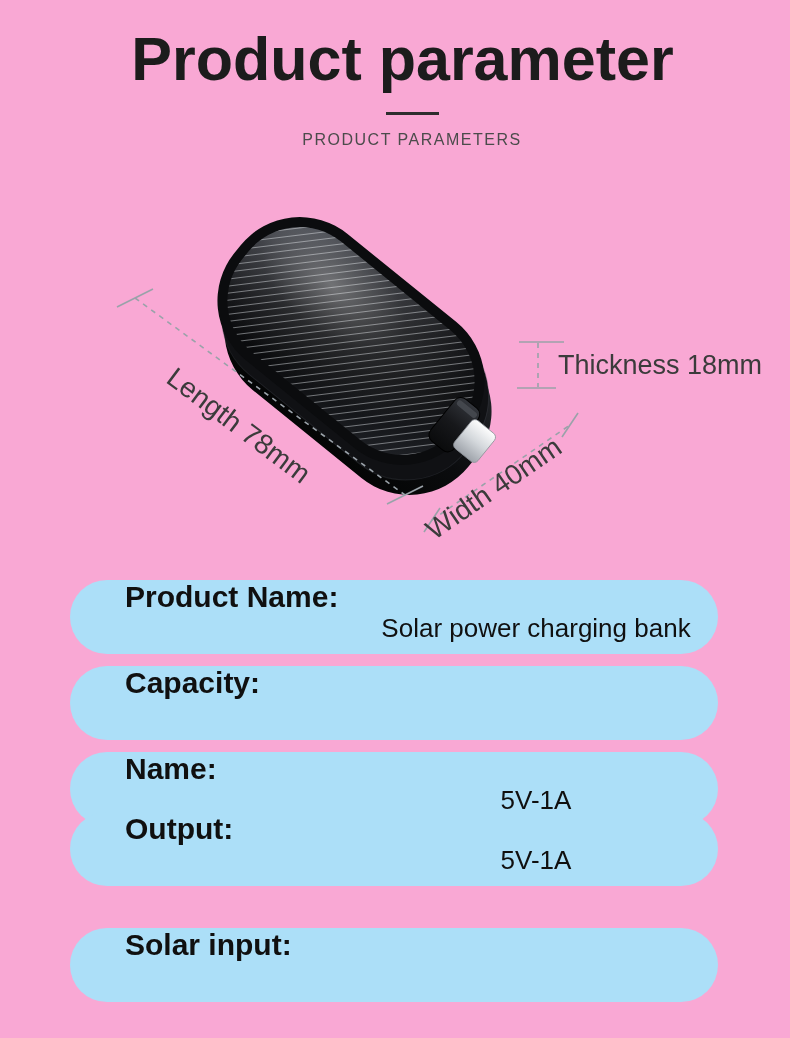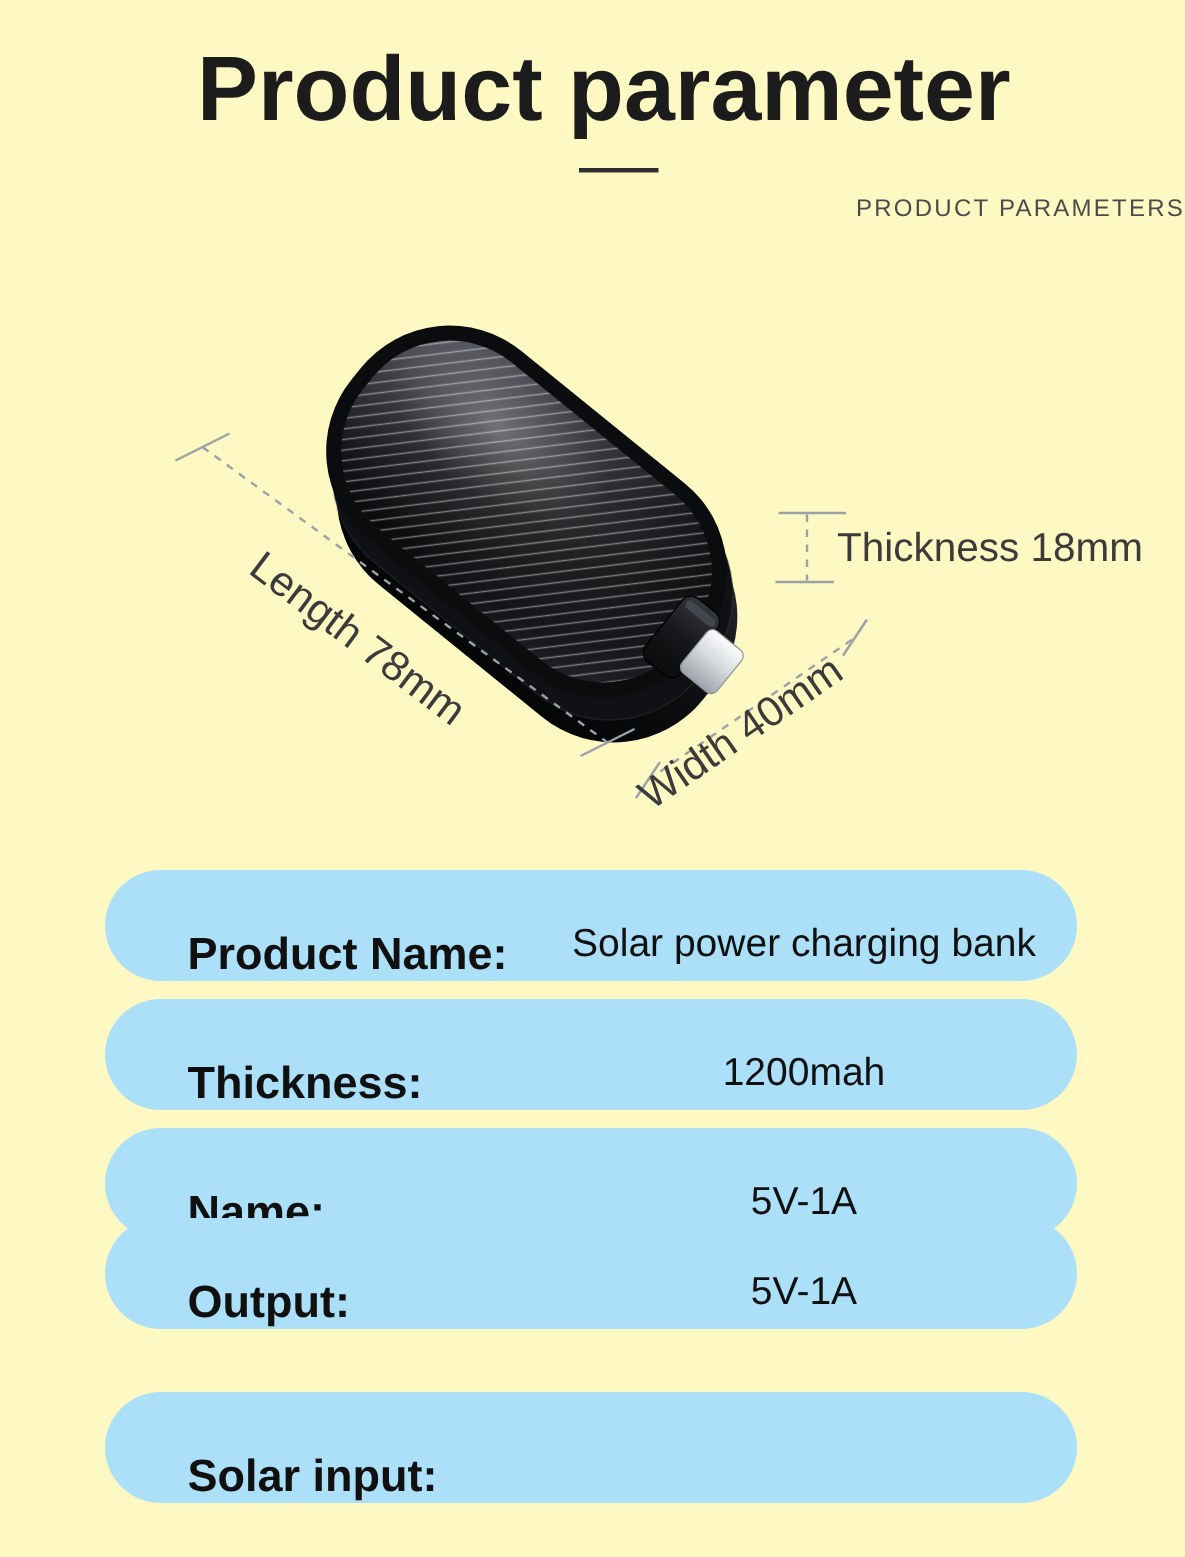--- a/index.html
+++ b/index.html
@@ -8,40 +8,40 @@
     --subtitle-text:#4b4b4b;
     --dim-line:#9aa2a9;
     --dim-text:#3b3b3b;
   }
   *{margin:0;padding:0;box-sizing:border-box;}
   html,body{background:#fff;}
   body{font-family:"Liberation Sans", sans-serif;}
   .page{
     position:relative;
     width:790px;height:1038px;
-    background:#fef9c3;
+    background:#f9a8d4;
     overflow:hidden;
     margin:0 auto;
   }
   .title{
     position:absolute;top:24px;left:15px;right:0;
     text-align:center;
     font-size:61px;line-height:1.15;
     font-weight:bold;
     color:var(--title-text);
     letter-spacing:0;
   }
   .title-underline{
     position:absolute;top:112px;left:386px;
     width:53px;height:3px;
     background:#2e2e2e;
   }
   .subtitle{
     position:absolute;top:131px;left:34px;right:0;
-    text-align:right;
+    text-align:center;
     font-size:16px;
     letter-spacing:1.5px;
     color:var(--subtitle-text);
   }
   .diagram{
     position:absolute;top:160px;left:0;
     width:790px;height:430px;
   }
   .dim-dash{stroke:var(--dim-line);stroke-width:1.6;stroke-dasharray:5 5;fill:none;}
   .dim-cap{stroke:var(--dim-line);stroke-width:1.6;fill:none;}
@@ -52,21 +52,21 @@
   .dim-label-sm{
     font-family:"Liberation Sans", sans-serif;
     font-size:27px;fill:var(--dim-text);
   }
   .specs{position:absolute;left:70px;top:0;width:648px;height:1038px;}
   .pill{
     position:absolute;left:0;
     width:648px;height:74px;
     background:var(--pill-bg);
     border-radius:37px;
-    display:flex;align-items:flex-end;
+    display:flex;align-items:flex-start;
     padding-left:55px;
   }
   .pill-label{
     font-size:30px;font-weight:bold;color:#101010;
     white-space:nowrap;
   }
   .pill-value-box{
     position:absolute;left:284px;right:0;top:0;bottom:0;
     display:flex;align-items:center;justify-content:center;margin-top:22px;
   }
@@ -164,24 +164,21 @@
   <div class="specs">
 
     <div class="pill" style="top:580px">
       <span class="pill-label">Product Name:</span>
       <span class="pill-value-box">
         <span class="pill-value">Solar power charging bank</span>
       </span>
     </div>
 
     <div class="pill" style="top:666px">
-      <span class="pill-label">Thickness:</span>
-      <span class="pill-value-box">
-        <span class="pill-value">1200mah</span>
-      </span>
+      <span class="pill-label">Capacity:</span>
     </div>
 
     <div class="pill" style="top:752px">
       <span class="pill-label">Name:</span>
       <span class="pill-value-box">
         <span class="pill-value">5V-1A</span>
       </span>
     </div>
 
     <div class="pill" style="top:812px">

